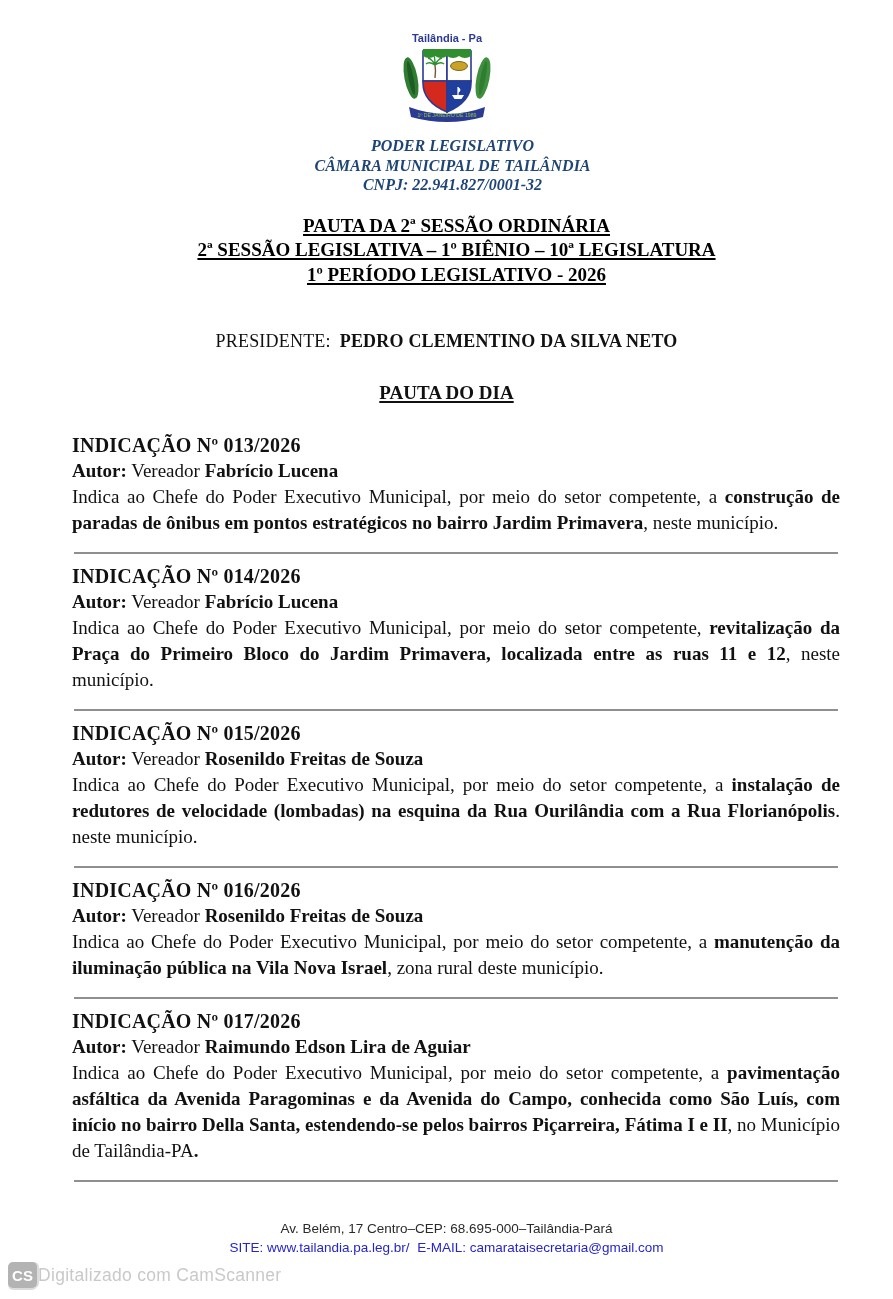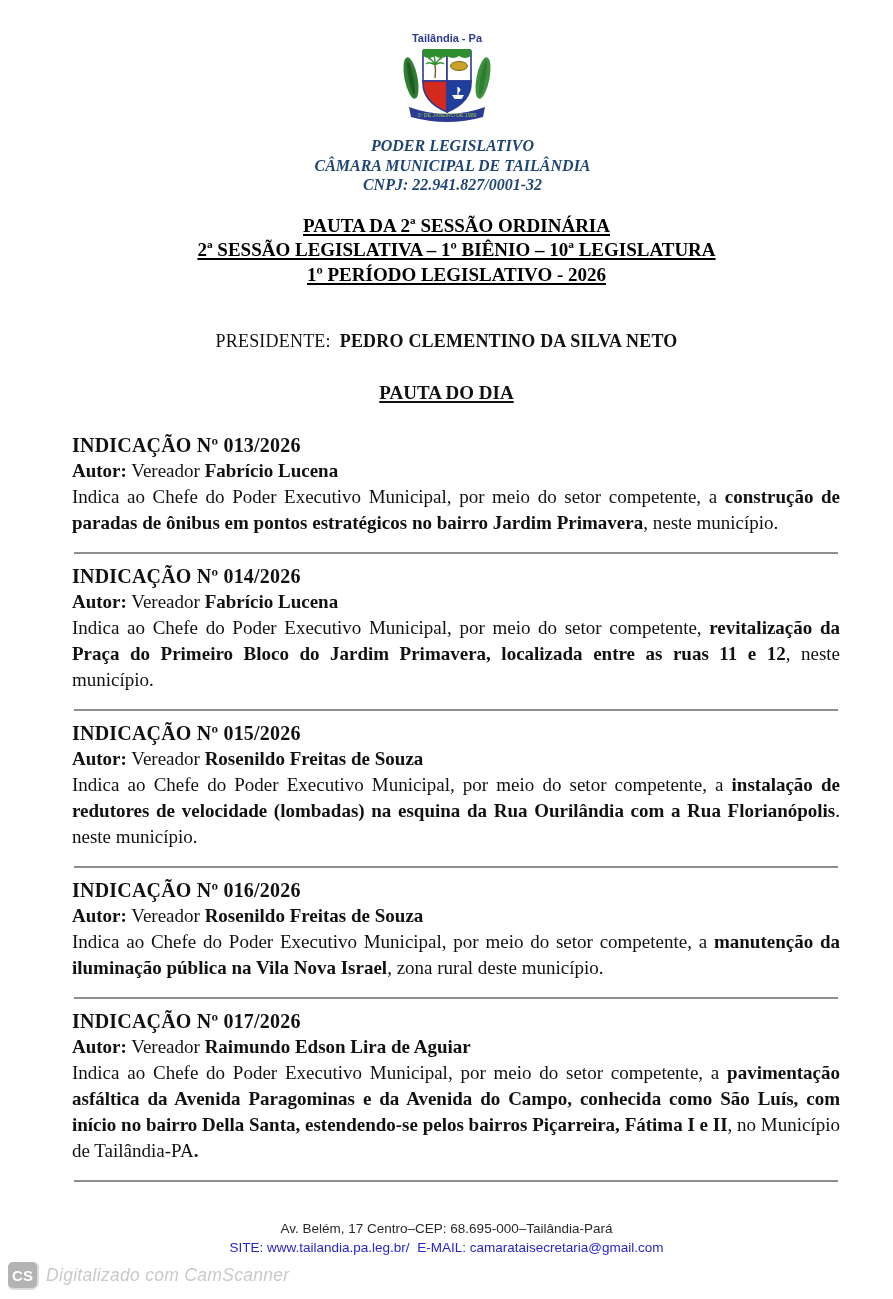--- a/index.html
+++ b/index.html
@@ -51,31 +51,31 @@
     font-family: "Liberation Sans", "DejaVu Sans", sans-serif;
     font-size: 13.5px; line-height: 18.5px; color: #2a2a2a;
   }
   .footer-links { color: #2525cc; }
   .footer-links a { color: #2525cc; cursor: pointer; }
   .label-gap { margin-left: 4px; }
 
   
   .camscanner {
     position: absolute; left: 8px; bottom: 11px;
-    display: flex; align-items: center; gap: 9px;
+    display: flex; align-items: center; gap: 1px;
     font-family: "Liberation Sans", "DejaVu Sans", sans-serif;
   }
   .cs-badge {
     width: 29px; height: 26px;
     background: #b3b3b3; border-radius: 5px;
     color: #ffffff; font-weight: bold; font-size: 15px;
     display: flex; align-items: center; justify-content: center;
     box-shadow: 0 2px 0 #dcdcdc, 2px 0 0 #dcdcdc;
   }
-  .cs-text { color: #c9c9c9; font-size: 17.5px; letter-spacing: 0.3px; font-style: italic; }
+  .cs-text { color: #c9c9c9; font-size: 17.5px; letter-spacing: 0.3px; }
 </style>
 </head>
 <body>
 
 <div class="page">
 
   <header class="doc-header">
     <svg class="logo-svg" width="126" height="96" viewBox="0 0 126 96">
       <text x="63" y="11" text-anchor="middle" font-size="11" font-weight="bold" fill="#2b3a92" font-family="Liberation Sans, sans-serif">Tailândia - Pa</text>
       <g>

